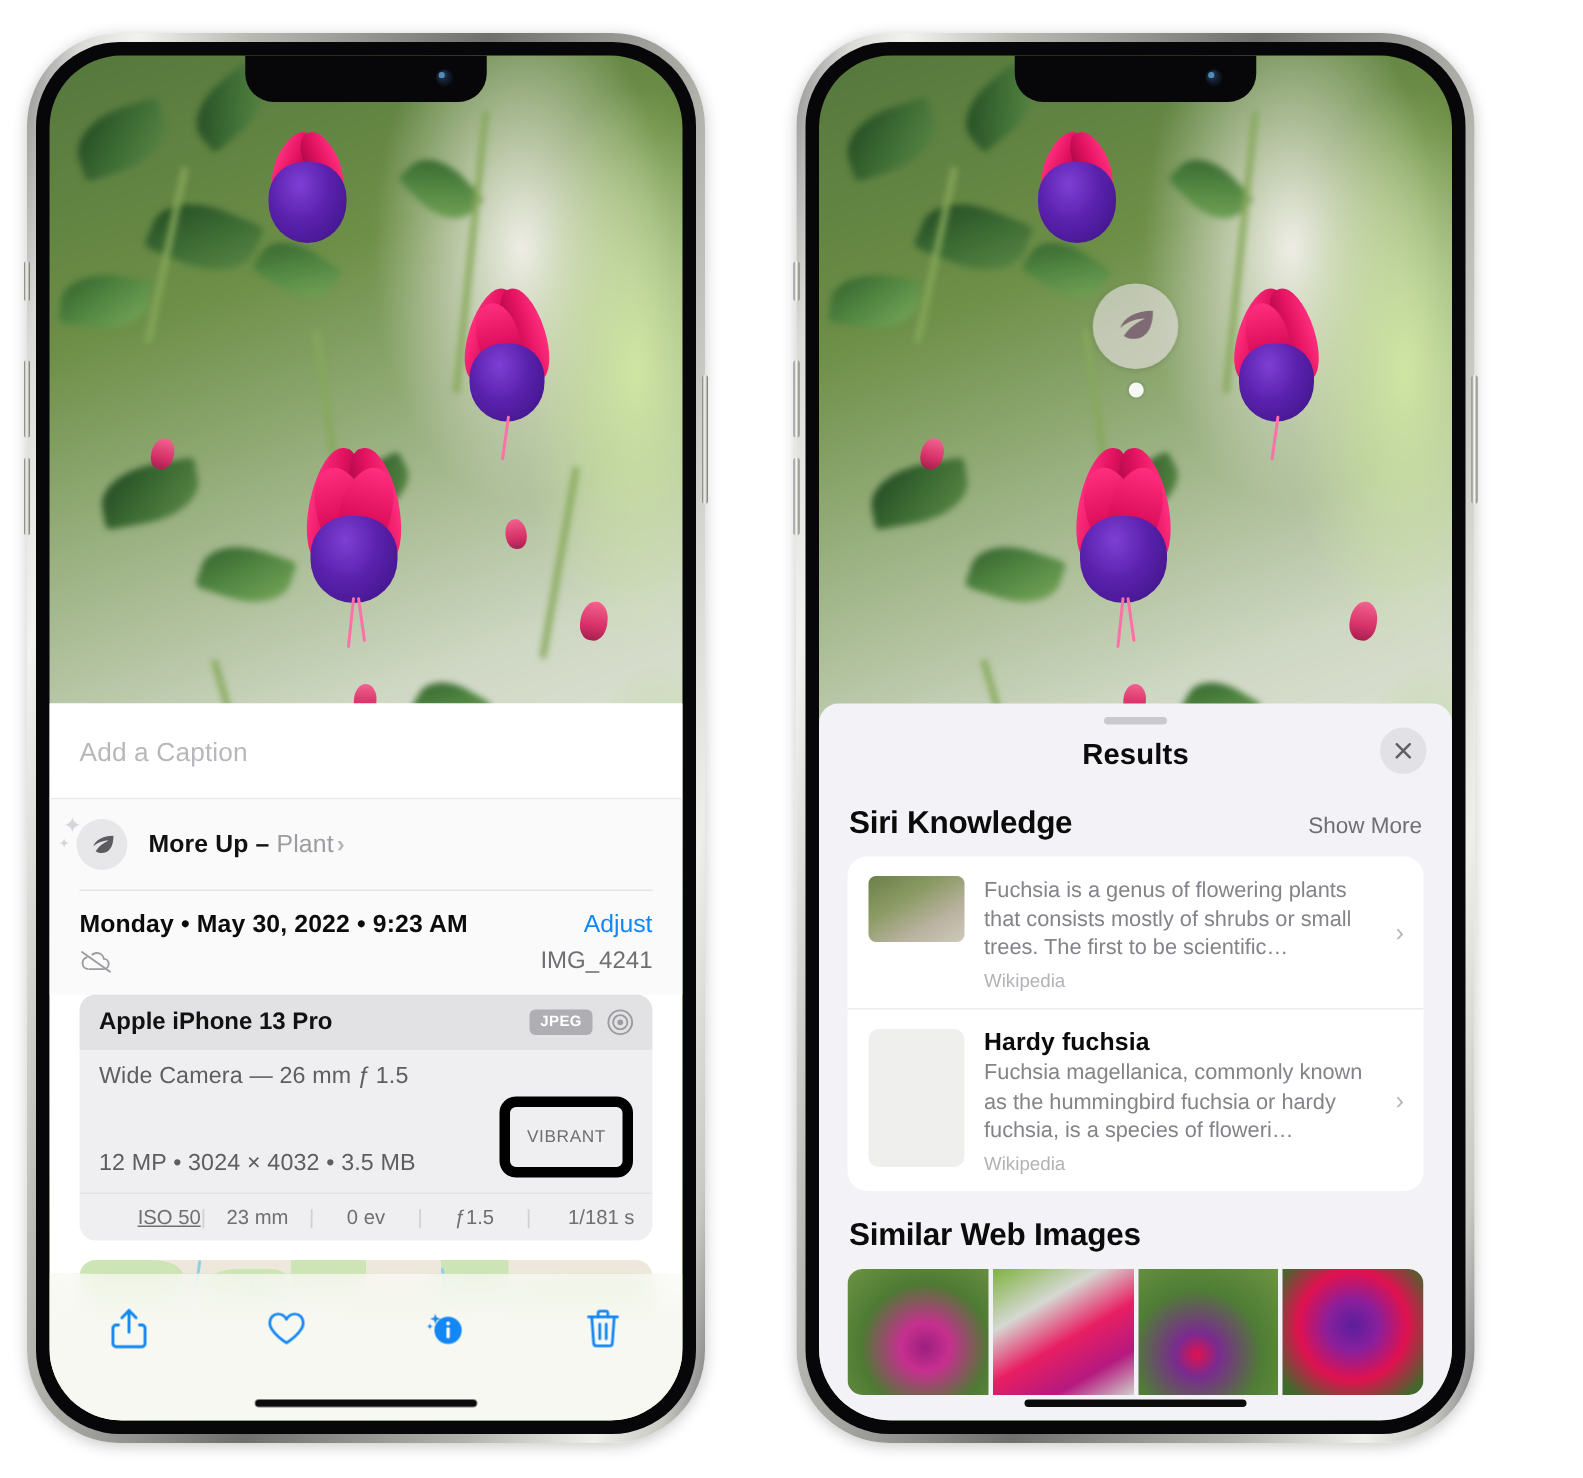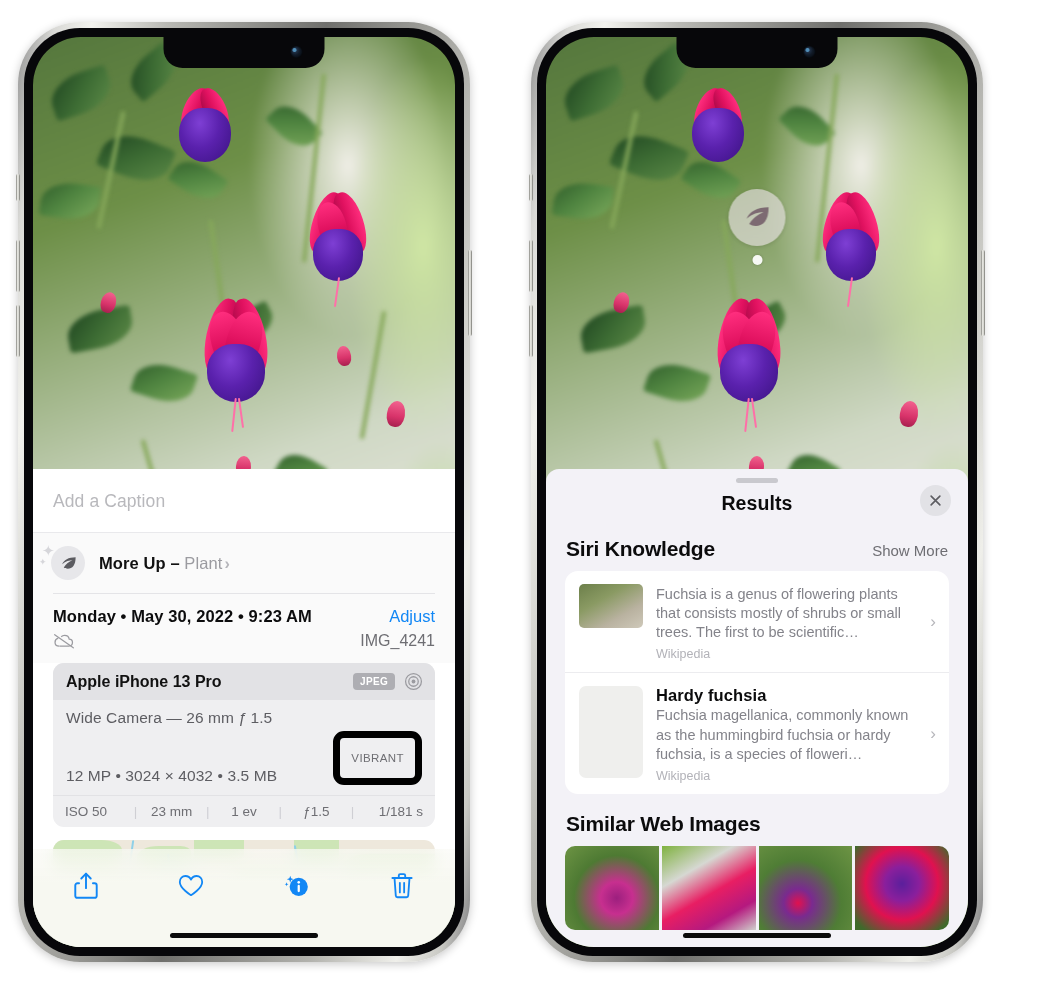--- a/index.html
+++ b/index.html
@@ -170,21 +170,21 @@
   .exif-line2 { font-size:15.5px; color:#5d5d62; letter-spacing:.1px; }
   .vibrant-tag {
     border:7px solid #000000; color:#6e6e73; border-radius:11px;
     font-size:11.5px; padding: 14px 11px; letter-spacing:.4px;
   }
   .exif-foot {
     display:flex; align-items:center; border-top:1px solid #e2e2e5;
     padding: 8px 12px; font-size:13.5px; color:#6e6e73;
   }
   .exif-foot span.cell { flex:1; text-align:center; }
-  .exif-foot span.cell:first-child { text-align:left; }
+  .exif-foot span.cell:first-child { text-align:right;text-decoration:underline; }
   .exif-foot span.cell:last-child { text-align:right; }
   .exif-foot span.bar { color:#cfcfd4; }
 
   
   .map-strip {
     position:relative; margin: 13px 20px 0 20px; height: 78px;
     border-radius: 11px 11px 0 0; overflow:hidden;
     background: #eee8dc;
   }
   .map-green { position:absolute; background:#cde5b6; }
@@ -439,21 +439,21 @@
               <div class="exif-line2row">
                 <div class="exif-line2">12 MP • 3024 × 4032 • 3.5 MB</div>
                 <div class="vibrant-tag">VIBRANT</div>
               </div>
             </div>
             <div class="exif-foot">
               <span class="cell">ISO 50</span>
               <span class="bar">|</span>
               <span class="cell">23 mm</span>
               <span class="bar">|</span>
-              <span class="cell">1 ev</span>
+              <span class="cell">0 ev</span>
               <span class="bar">|</span>
               <span class="cell">ƒ1.5</span>
               <span class="bar">|</span>
               <span class="cell">1/181 s</span>
             </div>
           </div>
 
           <div class="map-strip">
             <div class="map-green" style="left:0;top:0;width:18%;height:44%;border-radius:0 30% 40% 0;"></div>
             <div class="map-green" style="left:6%;top:46%;width:16%;height:54%;border-radius:20% 30% 0 0;"></div>

